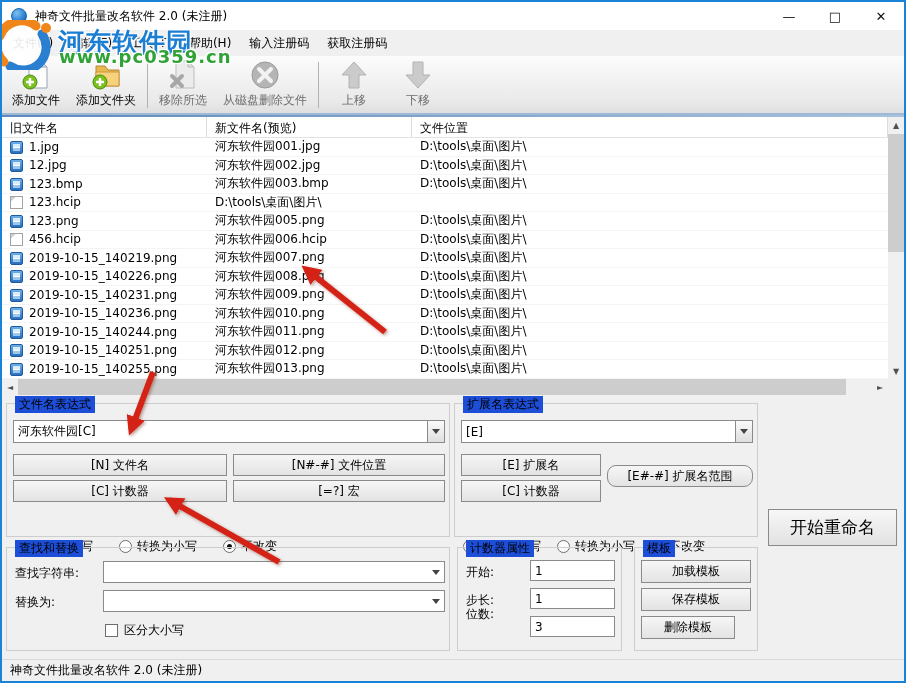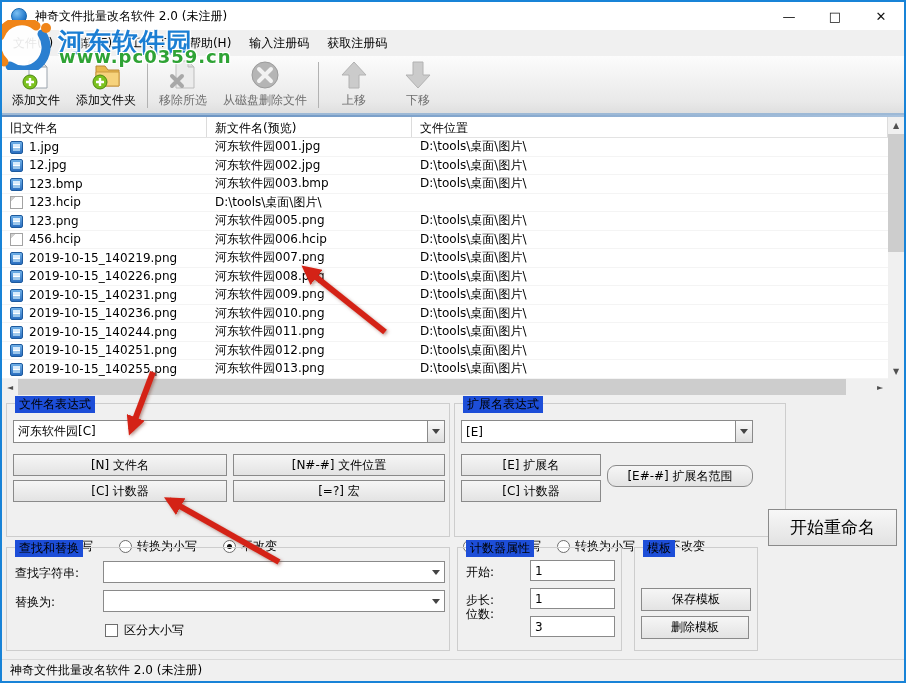--- a/index.html
+++ b/index.html
@@ -330,21 +330,21 @@
             <span class="rb"></span>
             <span>转换为小写</span>
           </label>
         <label class="radio">
             <span class="rb checked"></span>
             <span>不改变</span>
           </label>
       </div>
     </div>
 
-    <div class="group" style="left:452px;top:8px;width:332px;height:134px;">
+    <div class="group" style="left:452px;top:8px;width:304px;height:134px;">
       <div class="group-label">扩展名表达式</div>
       <div class="combo" style="left:6px;top:16px;width:292px;">
         <span class="cv">[E]</span>
         <span class="cbtn">
             <span class="carr"></span>
           </span>
       </div>
       <div class="btn" style="left:6px;top:50px;width:140px;">[E] 扩展名</div>
       <div class="btn" style="left:152px;top:61px;width:146px;border-radius:9px;">[E#-#] 扩展名范围</div>
       <div class="btn" style="left:6px;top:76px;width:140px;">[C] 计数器</div>
@@ -393,22 +393,23 @@
       <span class="flabel" style="left:8px;top:16px;">开始:</span>
       <input class="tin" style="left: 72px; top: 12px;" value="1">
       <span class="flabel" style="left:8px;top:44px;">步长:</span>
       <input class="tin" style="left: 72px; top: 40px;" value="1">
       <span class="flabel" style="left:8px;top:58px;">位数:</span>
       <input class="tin" style="left: 72px; top: 68px;" value="3">
     </div>
 
     <div class="group" style="left:632px;top:152px;width:124px;height:104px;">
       <div class="group-label">模板</div>
+      <div class="btn" style="left:6px;top:12px;width:110px;height:23px;">加载模板</div>
       <div class="btn" style="left:6px;top:40px;width:110px;height:23px;">保存模板</div>
-      <div class="btn" style="left:6px;top:68px;width:108px;height:23px;">删除模板</div>
+      <div class="btn" style="left:6px;top:68px;width:94px;height:23px;">删除模板</div>
     </div>
   </div>
 
   <div class="statusbar">
     <span>神奇文件批量改名软件 2.0 (未注册)</span>
   </div>
 
   <div class="wm">
     <span class="wm-logo">
       <svg width="62" height="50" viewBox="0 0 62 50">

